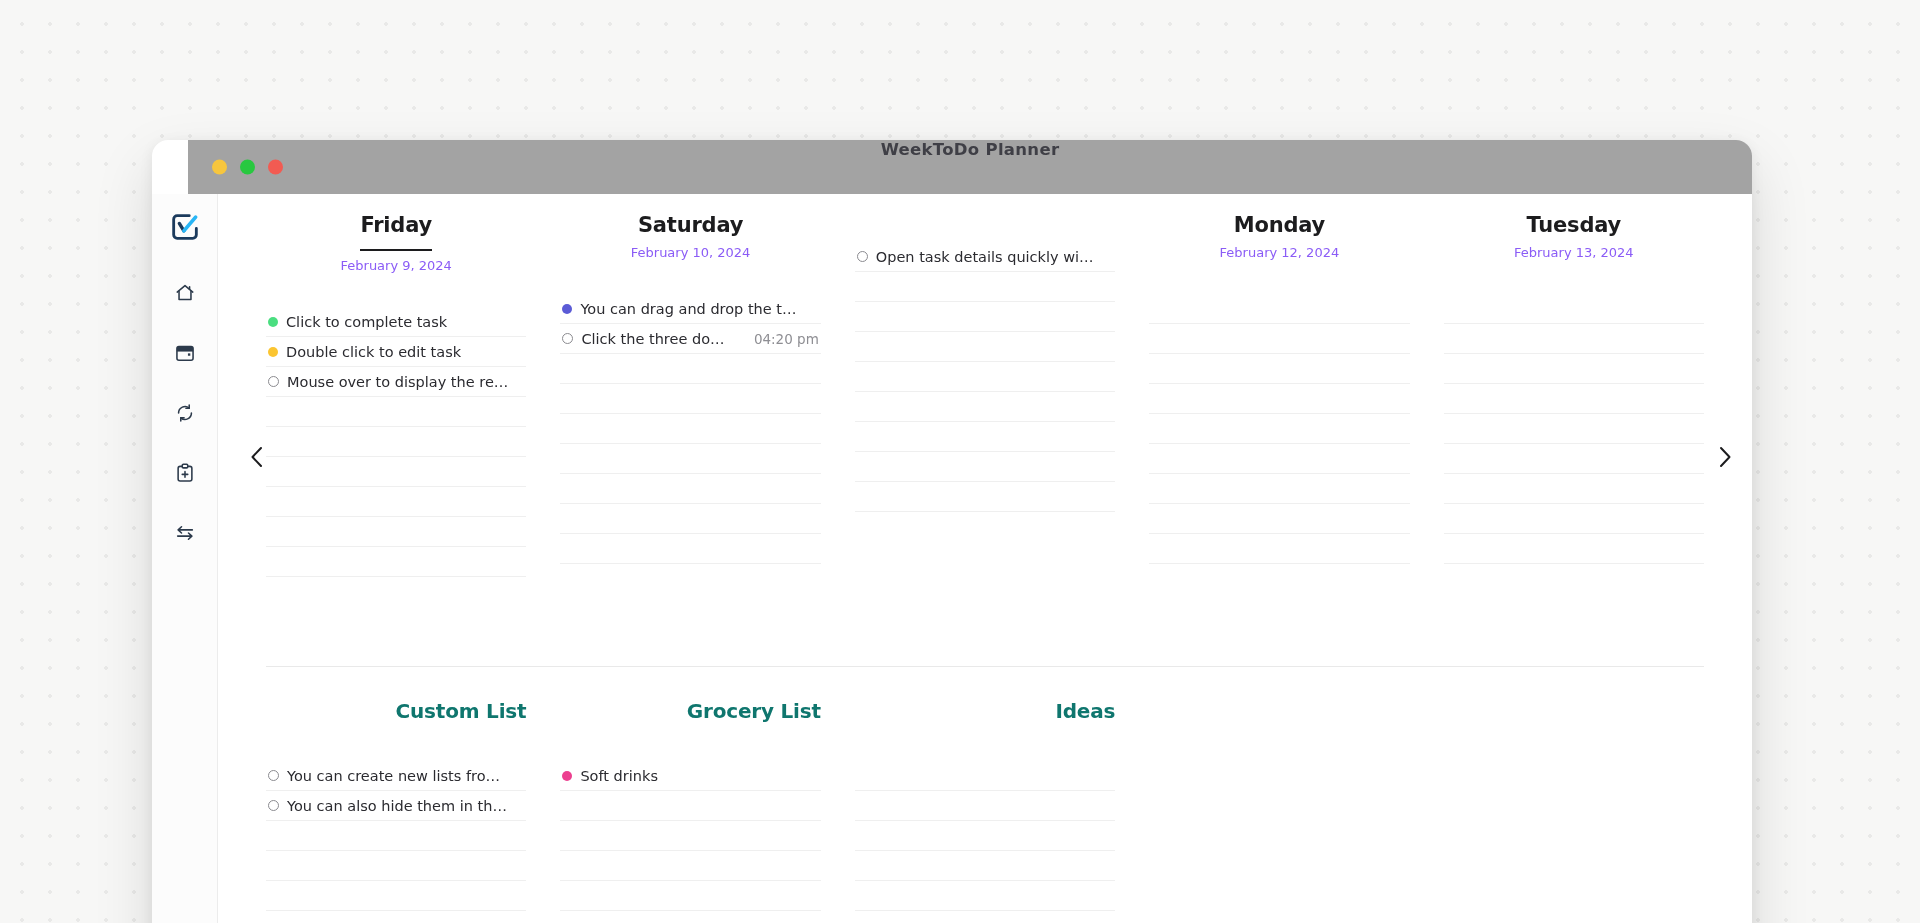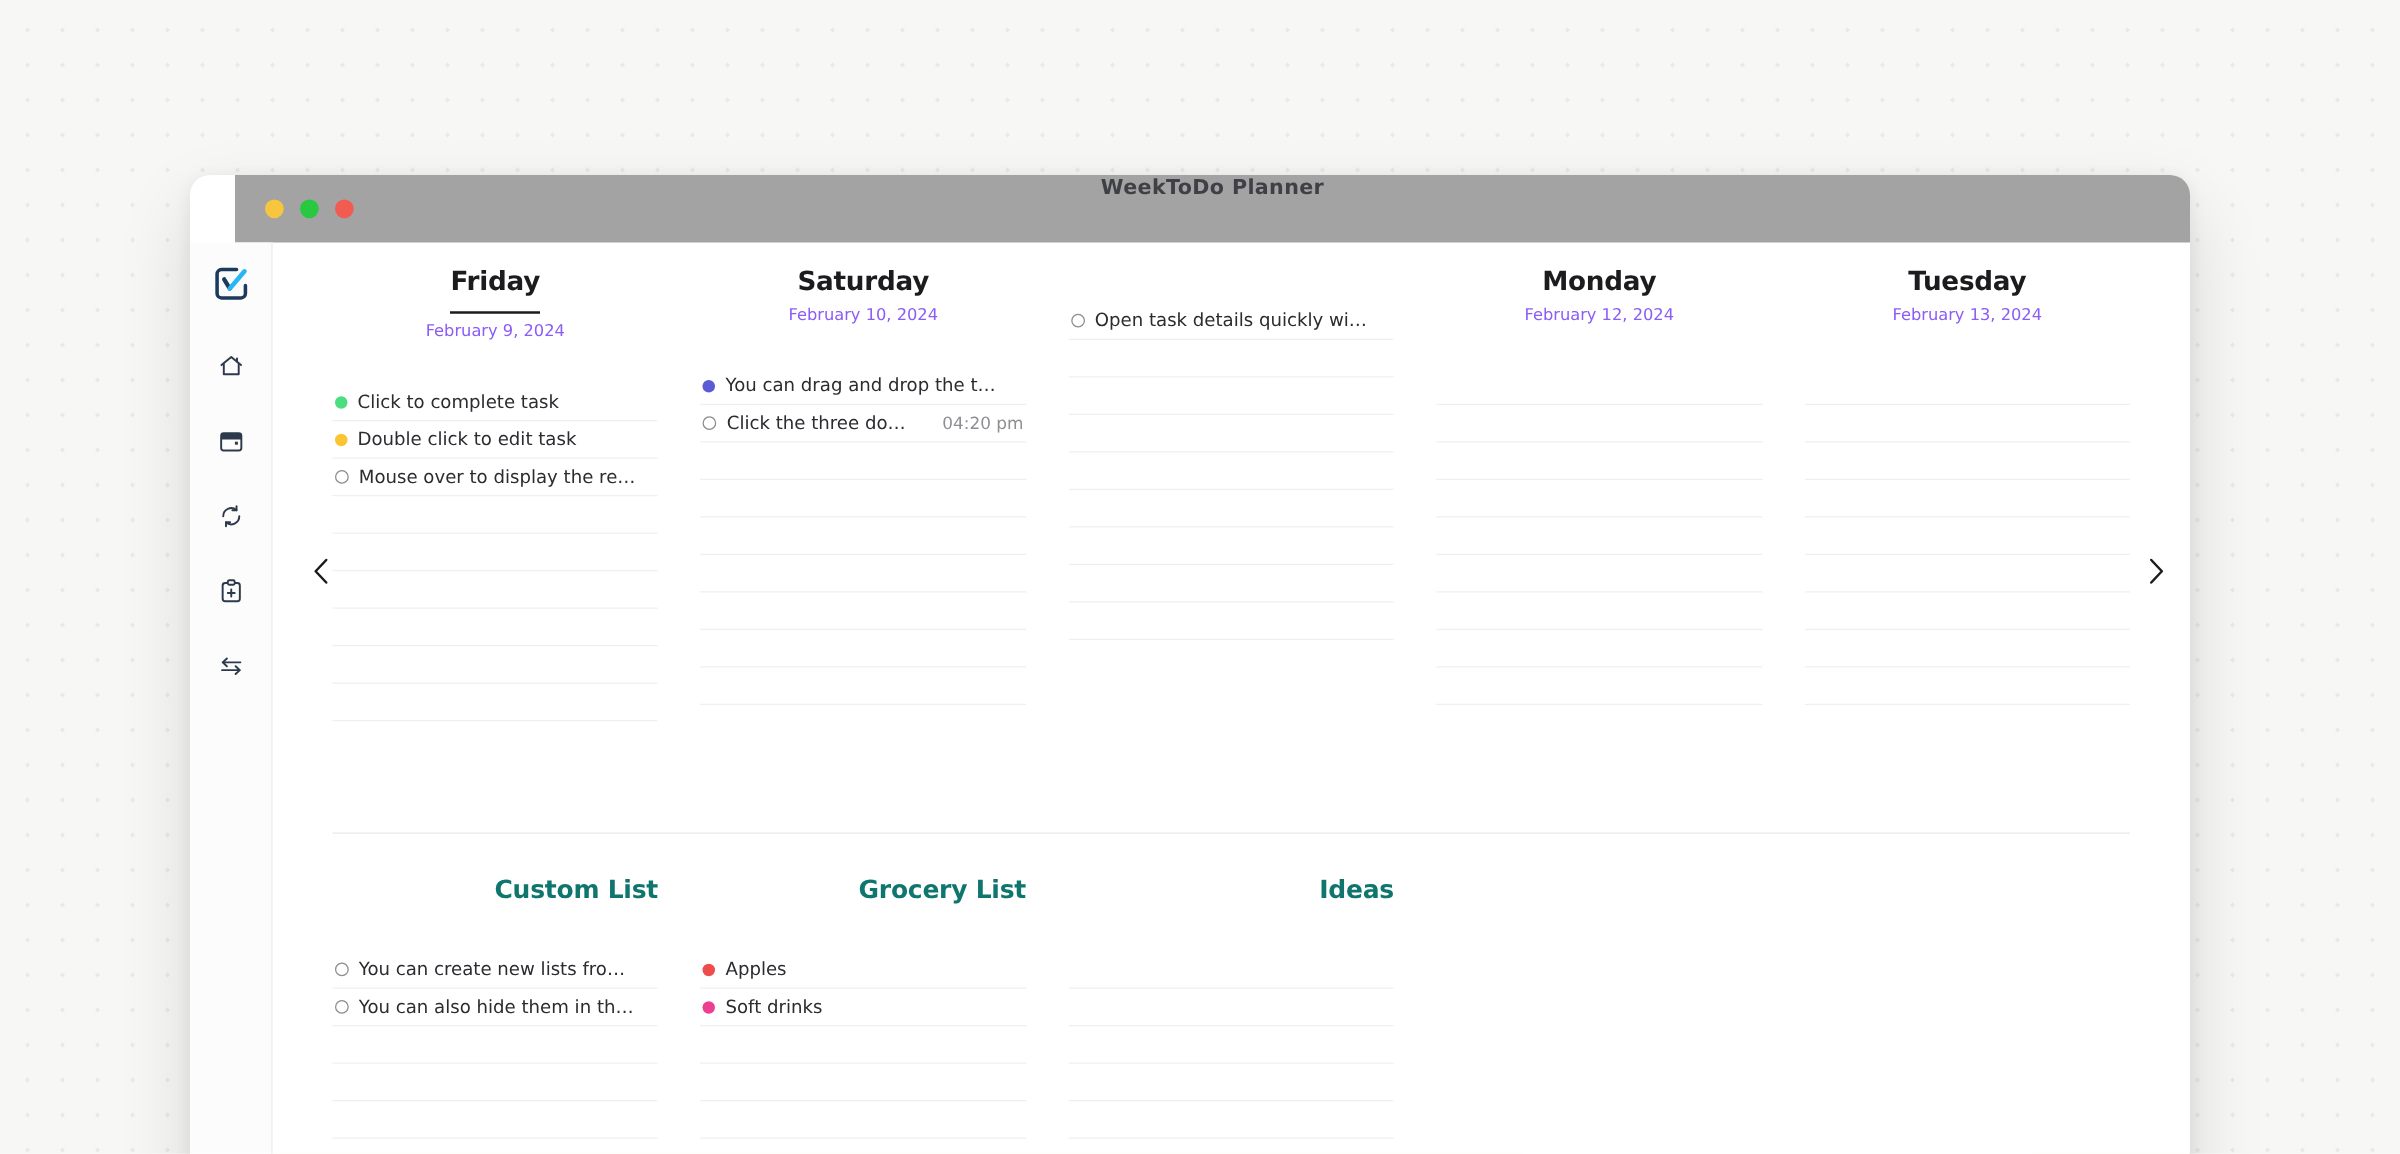--- a/index.html
+++ b/index.html
@@ -417,24 +417,20 @@
               </div>
               <div class="task-row empty"></div>
               <div class="task-row empty"></div>
               <div class="task-row empty"></div>
             </div>
           </div>
           <div class="list-col">
             <div class="list-title">Grocery List</div>
             <div class="list-items">
               <div class="task-row">
-                <span class="bullet" style="background: rgb(239, 76, 76);"></span>
-                <span class="task-text">Apples</span>
-              </div>
-              <div class="task-row">
                 <span class="bullet" style="background: rgb(236, 63, 143);"></span>
                 <span class="task-text">Soft drinks</span>
               </div>
               <div class="task-row empty"></div>
               <div class="task-row empty"></div>
               <div class="task-row empty"></div>
               <div class="task-row empty"></div>
             </div>
           </div>
           <div class="list-col">

